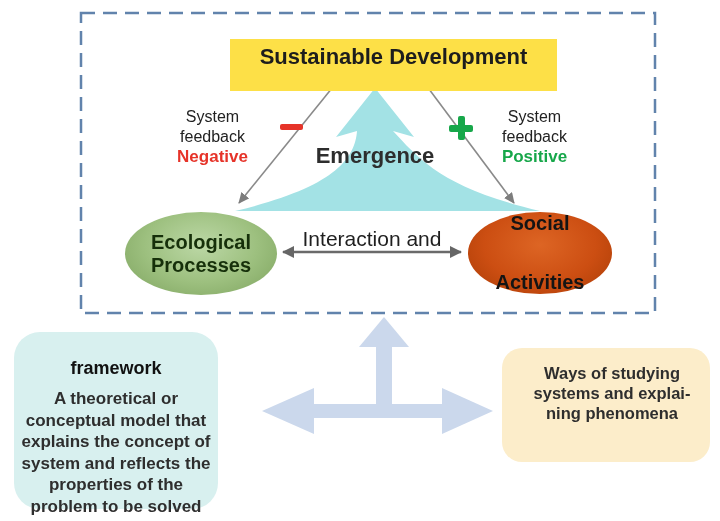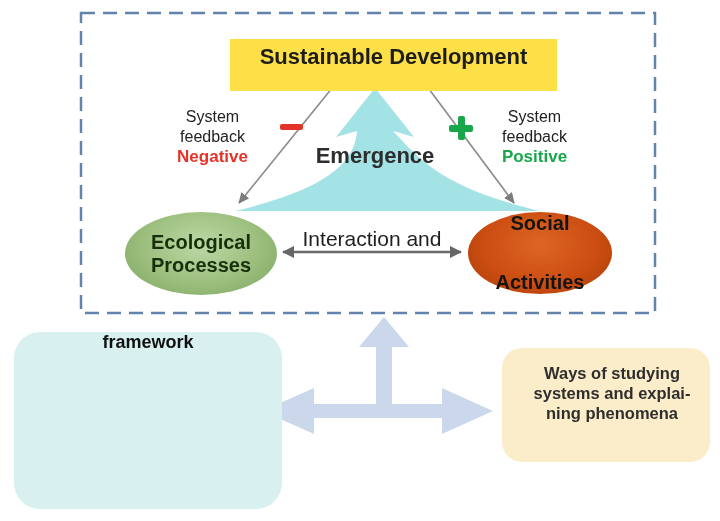--- a/index.html
+++ b/index.html
@@ -22,21 +22,21 @@
   .emergence{left:293px;top:143px;width:164px;font-weight:700;font-size:22px;color:#2d2d2d;}
   .interaction{left:290px;top:226px;width:164px;font-size:21px;line-height:26px;color:#1f1f1f;}
   .interaction span{display:block;}
   .ellipse{position:absolute;border-radius:50%;display:flex;flex-direction:column;
            align-items:center;justify-content:center;font-weight:700;font-size:20px;line-height:23px;}
   .eco{left:125px;top:212px;width:152px;height:83px;color:#16300a;
        background:radial-gradient(ellipse at 50% 40%,#bcd8a6 0%,#9dc07f 52%,#7ca25d 100%);}
   .soc{left:468px;top:212px;width:144px;height:82px;color:#141414;
        background:radial-gradient(ellipse at 50% 40%,#dd6524 0%,#cc4e12 55%,#a83b05 100%);justify-content:space-between;}
   .defbox{position:absolute;box-sizing:border-box;text-align:center;}
-  .framework{left:14px;top:332px;width:268px;height:177px;border-radius:26px;background:#d8f0ef;padding-top:0;}
+  .framework{left:14px;top:332px;width:204px;height:177px;border-radius:26px;background:#d8f0ef;padding-top:26px;}
   .methods{left:502px;top:348px;width:208px;height:114px;border-radius:20px;background:#fcedca;padding-top:8px;}
   .box-title{font-weight:700;font-size:18px;color:#111;}
   .methods .box-title{font-size:17px;}
   .box-body{margin-top:9px;font-weight:700;font-size:17px;line-height:21.5px;color:#2e2e2e;}
   .methods .box-body{margin-top:7px;font-size:16.5px;line-height:20px;padding-left:12px;}
   .box-body span{display:block;}
 </style>
 </head>
 <body>
 
@@ -98,20 +98,28 @@
     <span>Processes</span>
   </div>
 
   <div class="ellipse soc">
     <span>Social</span>
     <span>Activities</span>
   </div>
 
   <div class="defbox framework">
     <div class="box-title">framework</div>
+    <div class="box-body">
+      <span>A theoretical or</span>
+      <span>conceptual model that</span>
+      <span>explains the concept of</span>
+      <span>system and reflects the</span>
+      <span>properties of the</span>
+      <span>problem to be solved</span>
+    </div>
   </div>
 
   <div class="defbox methods">
     <div class="box-body">
       <span>Ways of studying</span>
       <span>systems and explai-</span>
       <span>ning phenomena</span>
     </div>
   </div>
 

